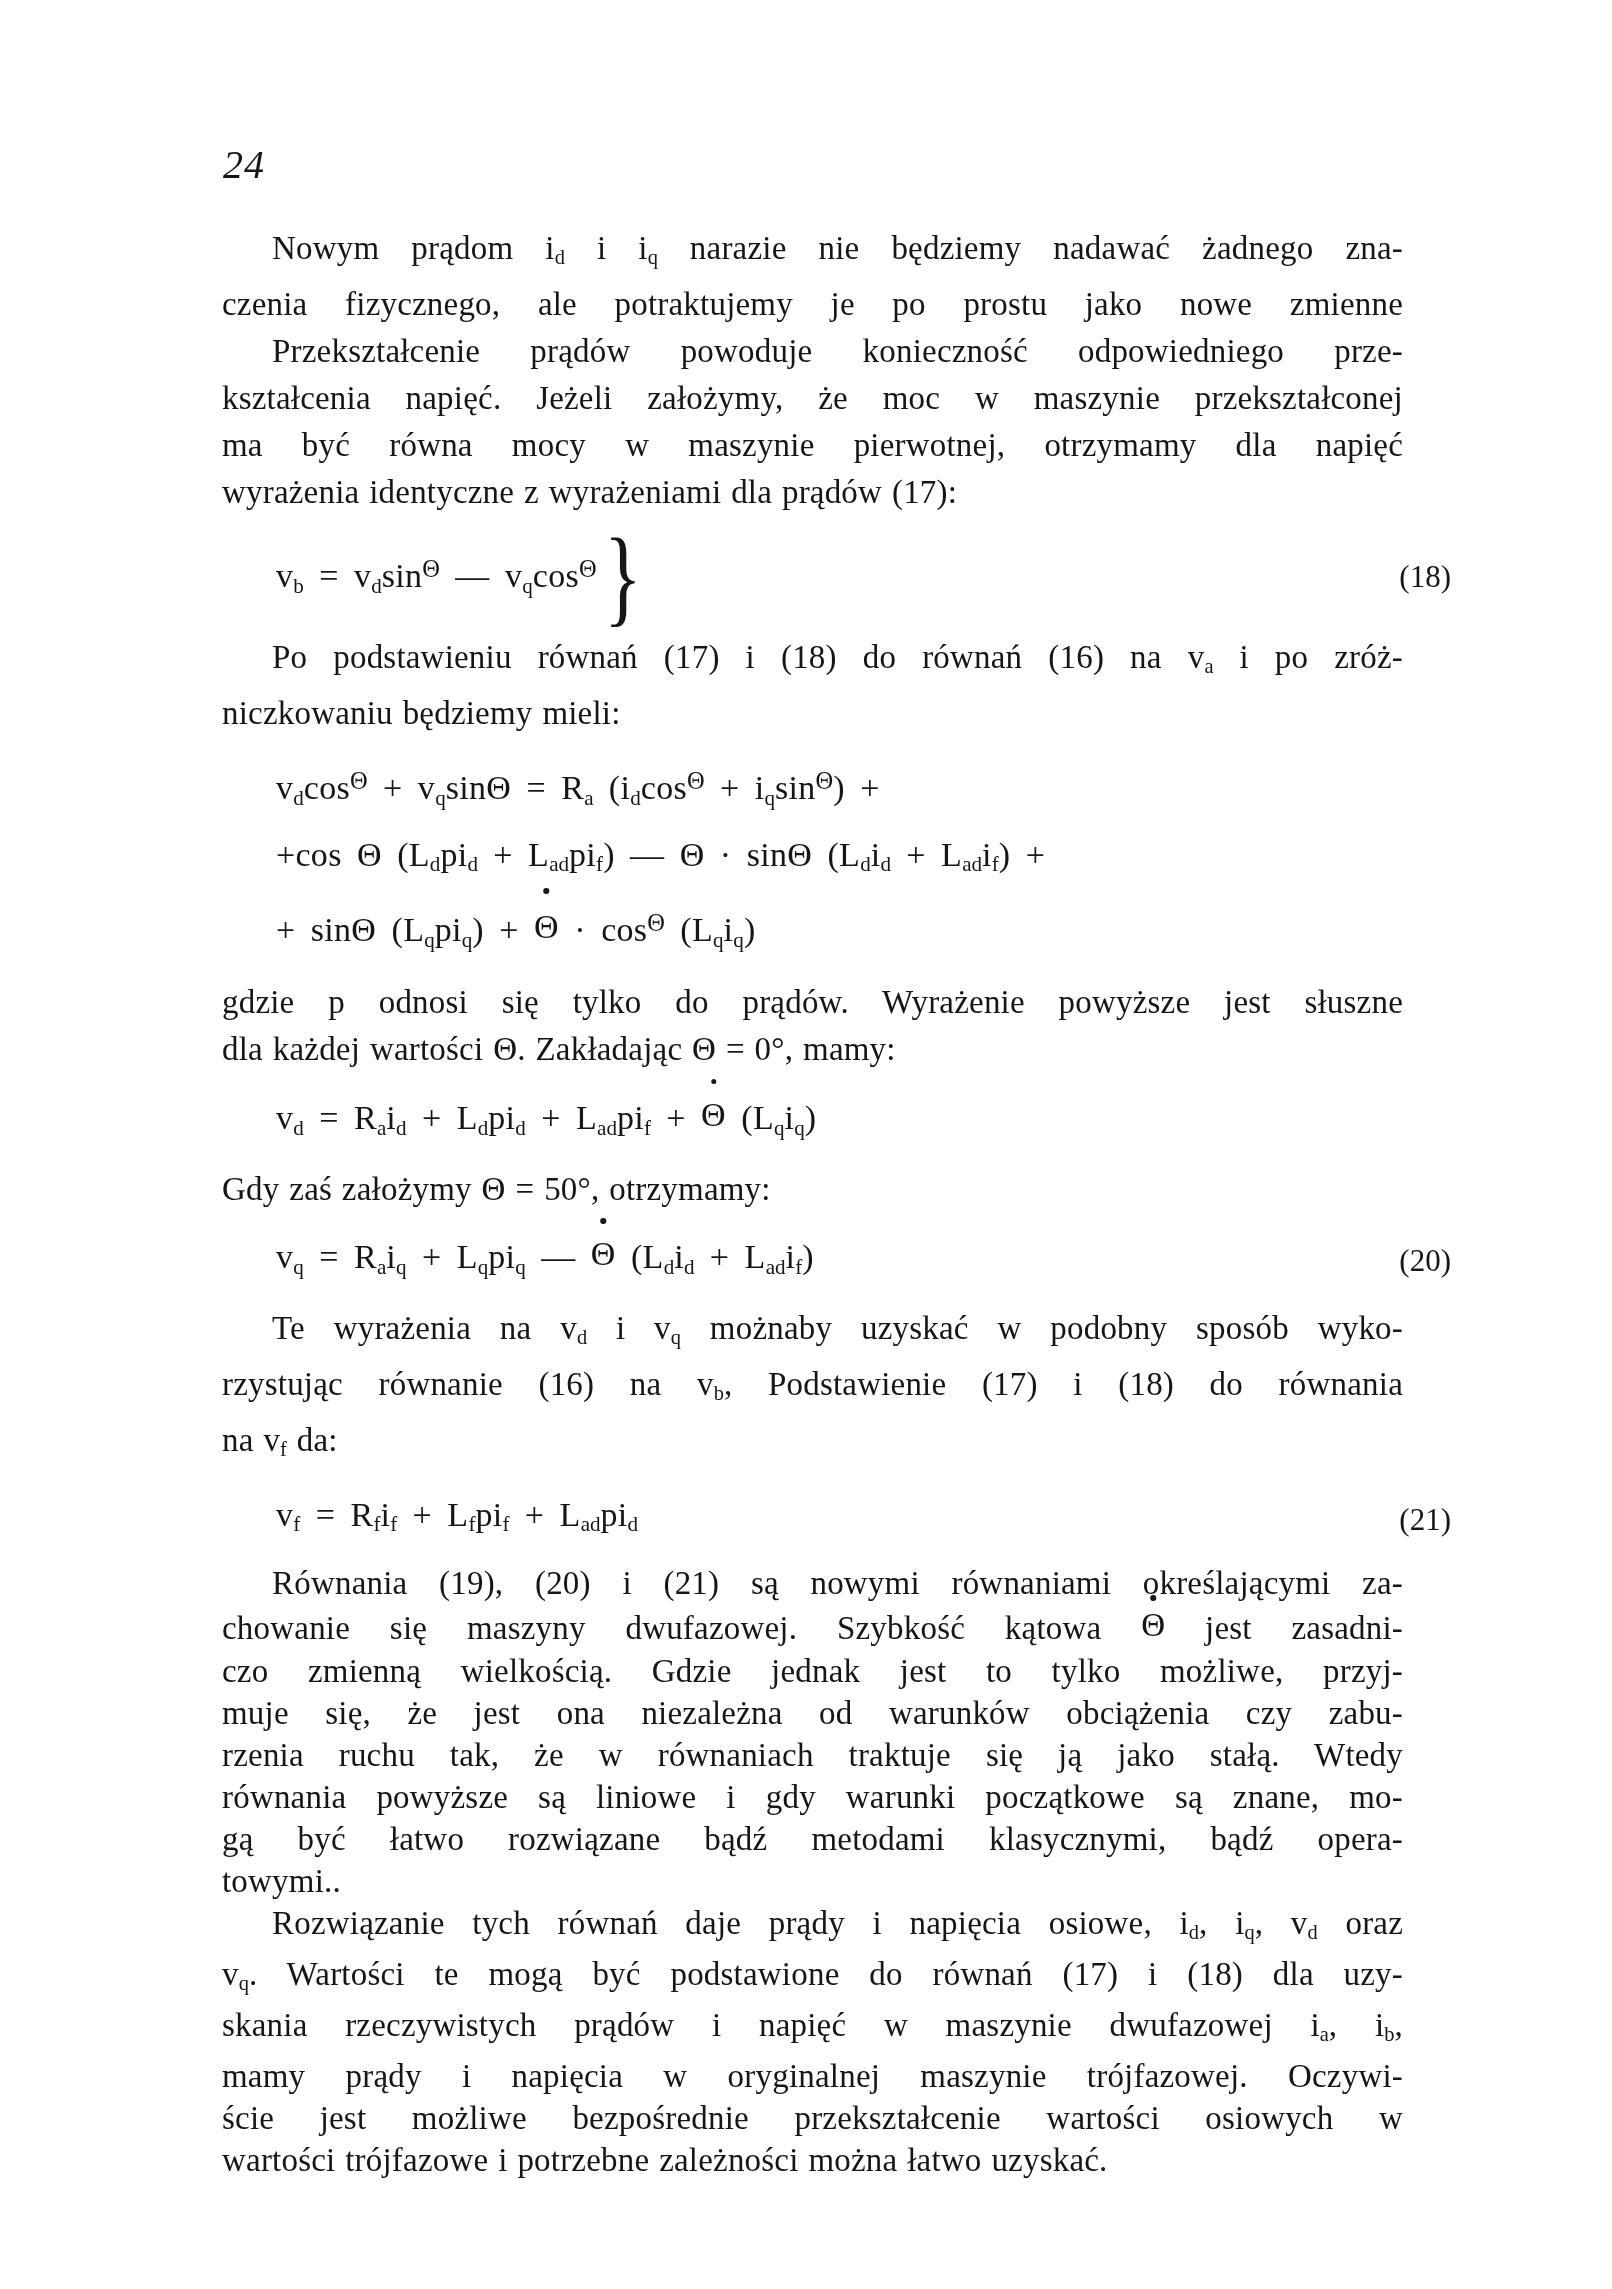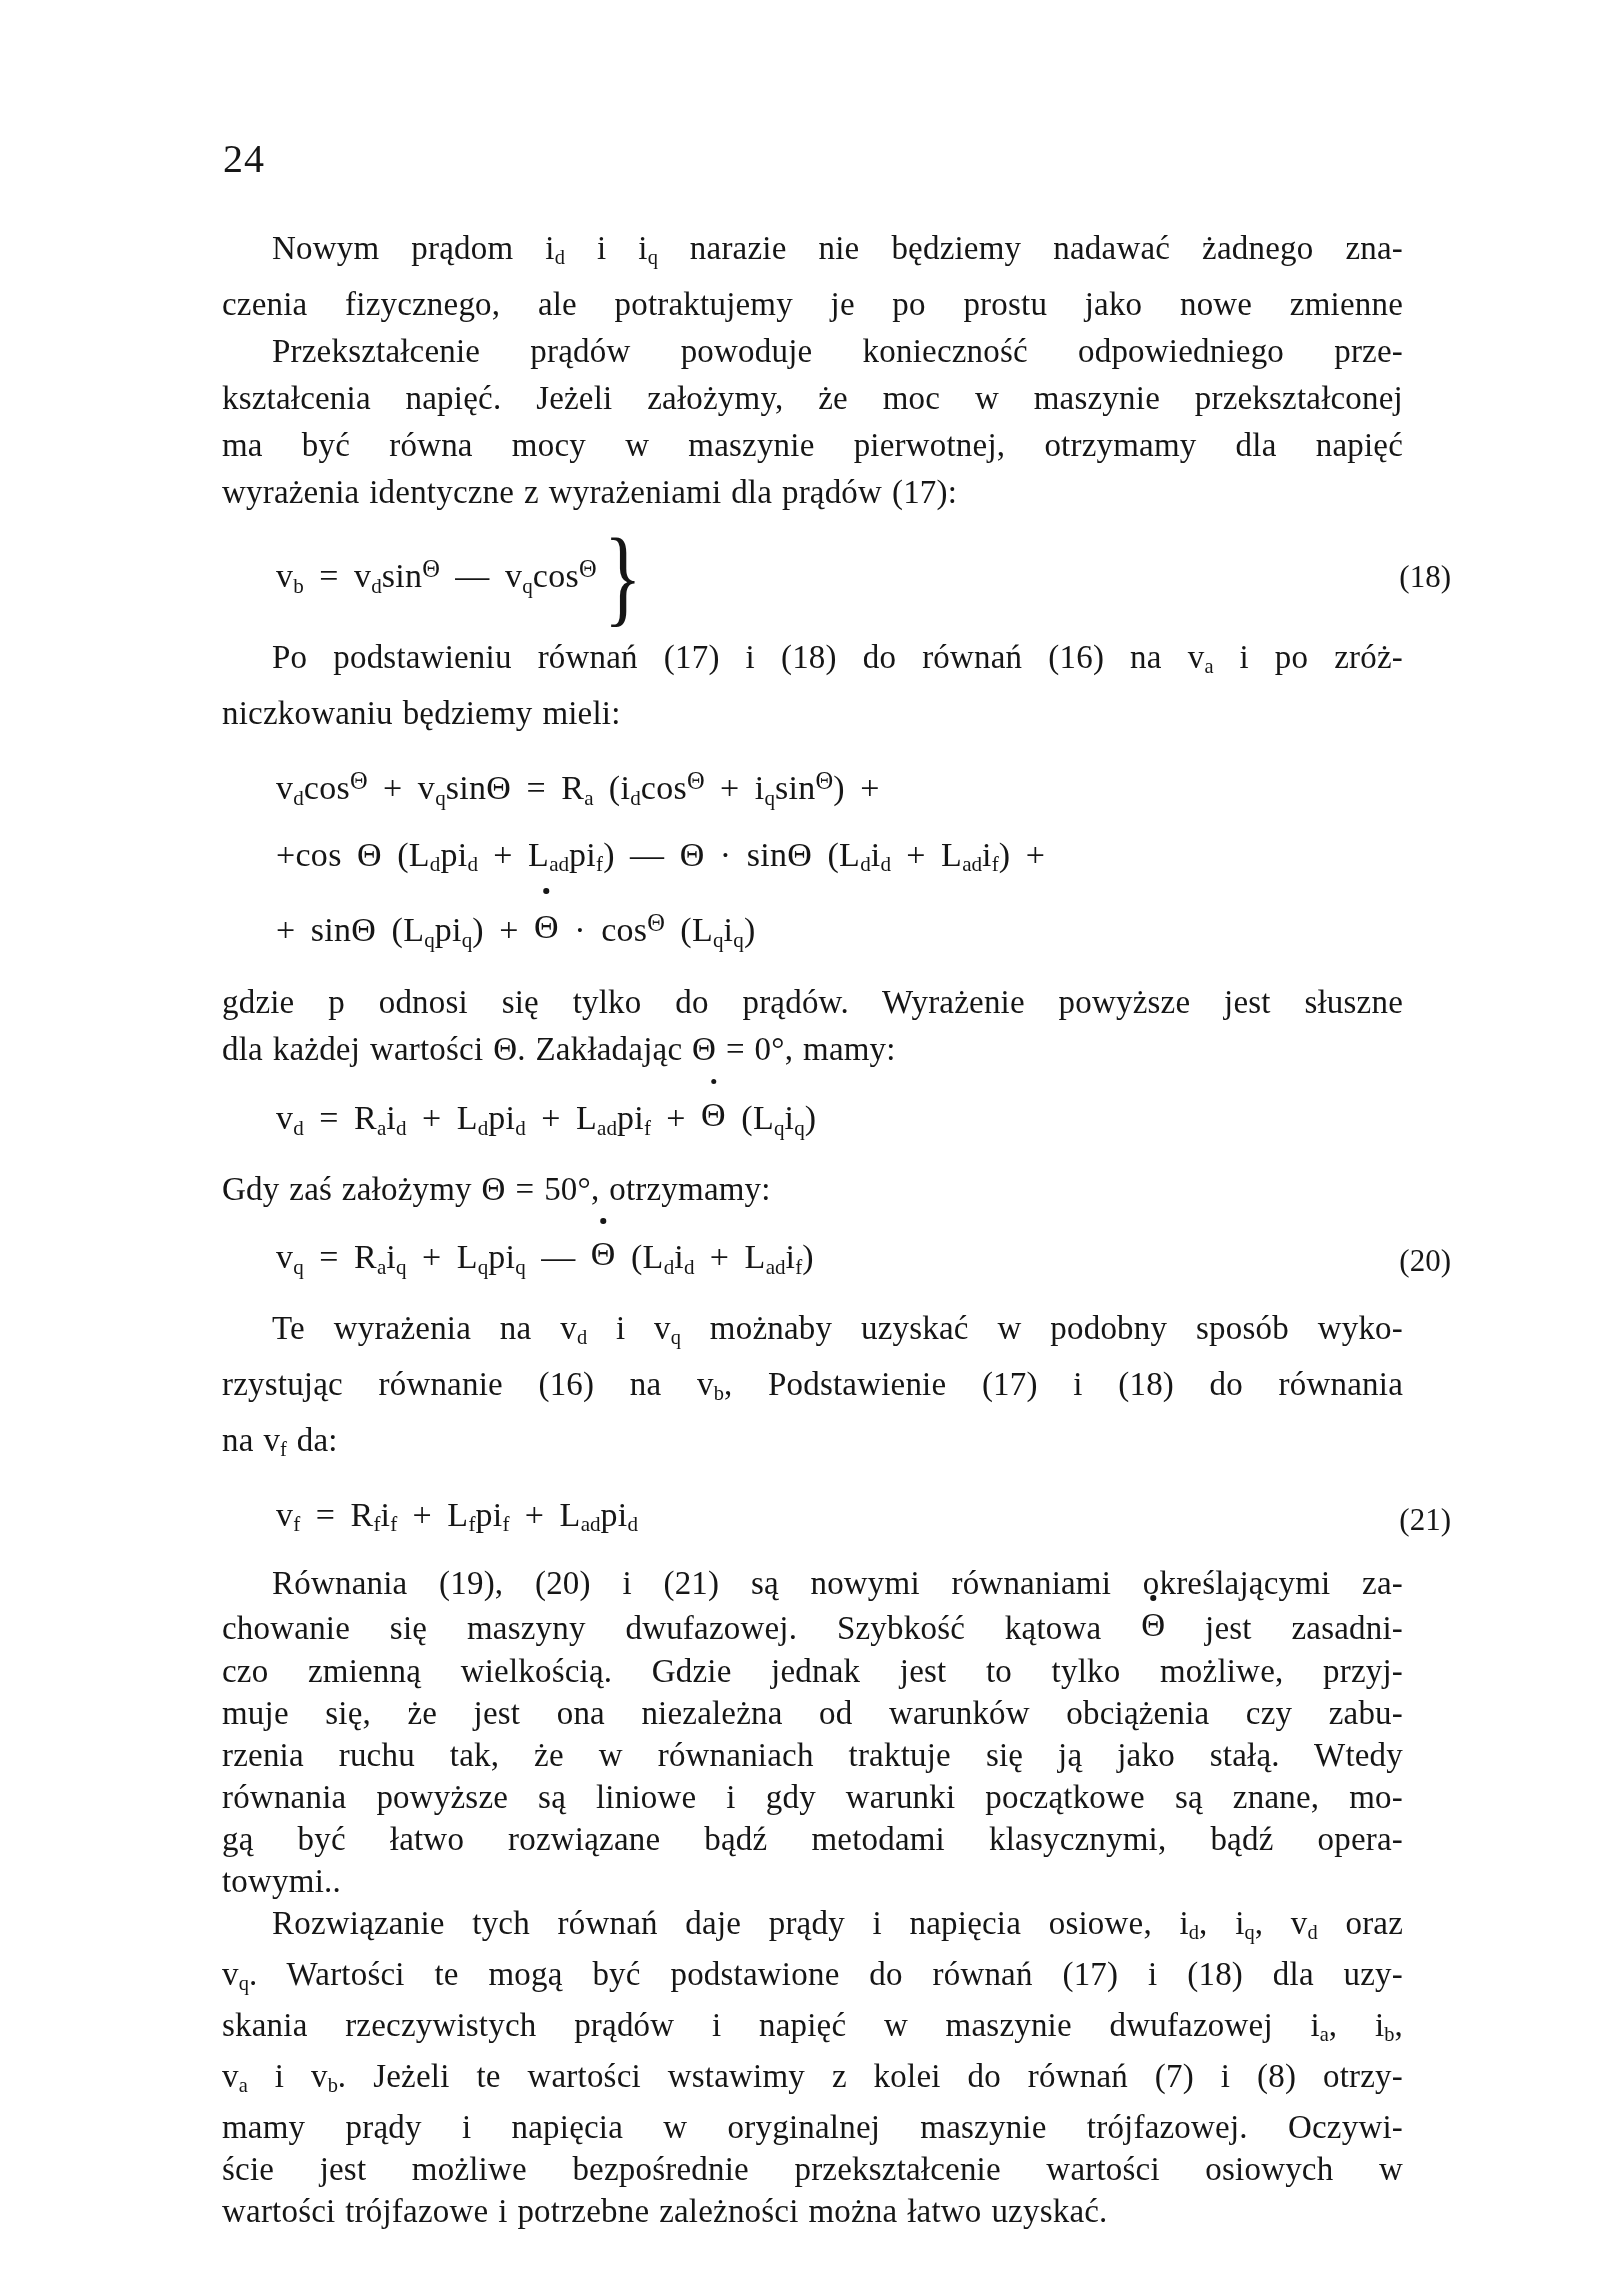--- a/index.html
+++ b/index.html
@@ -5,22 +5,22 @@
   html, body { margin:0; padding:0; background:#ffffff; }
   .page {
     position:relative;
     width:1612px; height:2290px;
     background:#ffffff;
     color:#161616;
     font-family:"Liberation Serif","DejaVu Serif",serif;
     overflow:hidden;
   }
   .pagenum {
-    position:absolute; left:223px; top:135px;
-    font-size:40px; letter-spacing:0.9px;
+    position:absolute; left:223px; top:141px;
+    font-size:40px; letter-spacing:0.9px;font-style:italic;
   }
   .content {
     position:absolute; left:222px; top:225px; width:1181px;
   }
   .para { font-size:33px; line-height:47px; letter-spacing:0.2px; word-spacing:1.4px; }
   .para.tight { line-height:42px; }
   .line { text-align:justify; text-align-last:justify; }
   .line.last { text-align-last:left; }
   .line.indent { text-indent:50px; }
 
@@ -116,20 +116,19 @@
         <div class="line">muje się, że jest ona niezależna od warunków obciążenia czy zabu-</div>
         <div class="line">rzenia ruchu tak, że w równaniach traktuje się ją jako stałą. Wtedy</div>
         <div class="line">równania powyższe są liniowe i gdy warunki początkowe są znane, mo-</div>
         <div class="line">gą być łatwo rozwiązane bądź metodami klasycznymi, bądź opera-</div>
         <div class="line last">towymi..</div>
       </div>
       <div class="para tight">
         <div class="line indent">Rozwiązanie tych równań daje prądy i napięcia osiowe, i<sub>d</sub>, i<sub>q</sub>, v<sub>d</sub> oraz</div>
         <div class="line">v<sub>q</sub>. Wartości te mogą być podstawione do równań (17) i (18) dla uzy-</div>
         <div class="line">skania rzeczywistych prądów i napięć w maszynie dwufazowej i<sub>a</sub>, i<sub>b</sub>,</div>
-        <div class="line">v<sub>a</sub> i v<sub>b</sub>. Jeżeli te wartości wstawimy z kolei do równań (7) i (8) otrzy-</div>
         <div class="line">mamy prądy i napięcia w oryginalnej maszynie trójfazowej. Oczywi-</div>
         <div class="line">ście jest możliwe bezpośrednie przekształcenie wartości osiowych w</div>
         <div class="line last">wartości trójfazowe i potrzebne zależności można łatwo uzyskać.</div>
       </div>
     </div>
 </div>
 
 
 </body></html>

